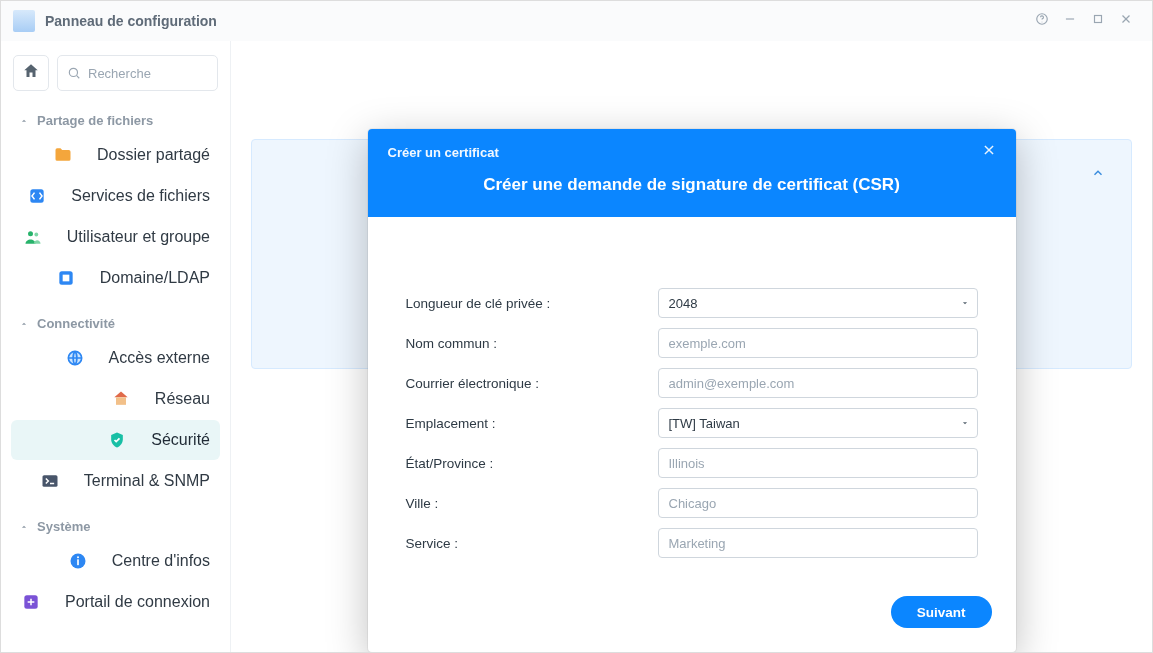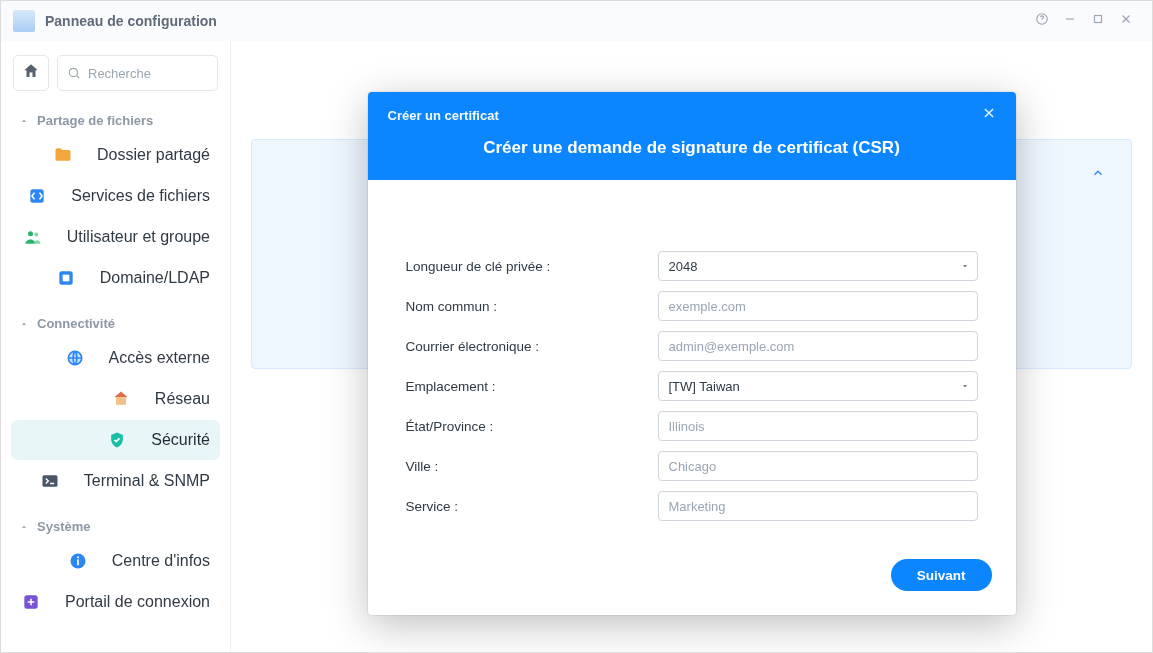--- a/index.html
+++ b/index.html
@@ -29,21 +29,21 @@
   .nav-item { display: flex; align-items: center; gap: 24px; padding: 10px 10px; border-radius: 6px; color: #303a44; font-size: 16px; cursor: pointer; margin: 1px 2px; justify-content: flex-end; }
   .nav-item.active { background: #e9f6f7; color: #1f2a35; }
   .nav-icon { width: 20px; height: 20px; display:flex; align-items:center; justify-content:center; }
 
   
   .main { flex: 1; position: relative; background: #fff; }
   .bg-panel { position: absolute; top: 98px; left: 20px; right: 20px; height: 230px; background: #eef6fe; border: 1px solid #d6eaff; border-radius: 4px; padding: 120px 40px 0 680px; color: #4b5663; font-size: 13px; line-height: 1.5; }
   .bg-panel .chev-up { position: absolute; top: 26px; right: 26px; color: #3a8dde; }
 
   
-  .overlay { position: absolute; inset: 0; display: flex; align-items: center; justify-content: center; }
+  .overlay { position: absolute; inset: 0; display: flex; align-items: flex-end; justify-content: center; }
   .modal { width: 648px; margin-top: 14px; background: #fff; border-radius: 4px; box-shadow: 0 10px 40px rgba(0,0,0,.25), 0 0 0 1px rgba(0,0,0,.05); overflow: hidden; }
   .modal-header { background: #0b86ff; color: #fff; }
   .modal-header .row1 { display:flex; align-items:center; justify-content: space-between; padding: 14px 20px 8px 20px; }
   .modal-header .row1 .t { font-size: 13px; font-weight: 600; opacity: .95; }
   .modal-header .close { cursor: pointer; color: #fff; opacity: .9; }
   .modal-header .row2 { text-align: center; font-size: 17px; font-weight: 700; padding: 6px 20px 22px 20px; }
 
   .modal-body { padding: 26px 38px 10px 38px; margin-top: 45px; }
   .form-row { display: flex; align-items: center; margin-bottom: 10px; }
   .form-row label { width: 252px; color: #2e3a45; font-size: 13.5px; }

